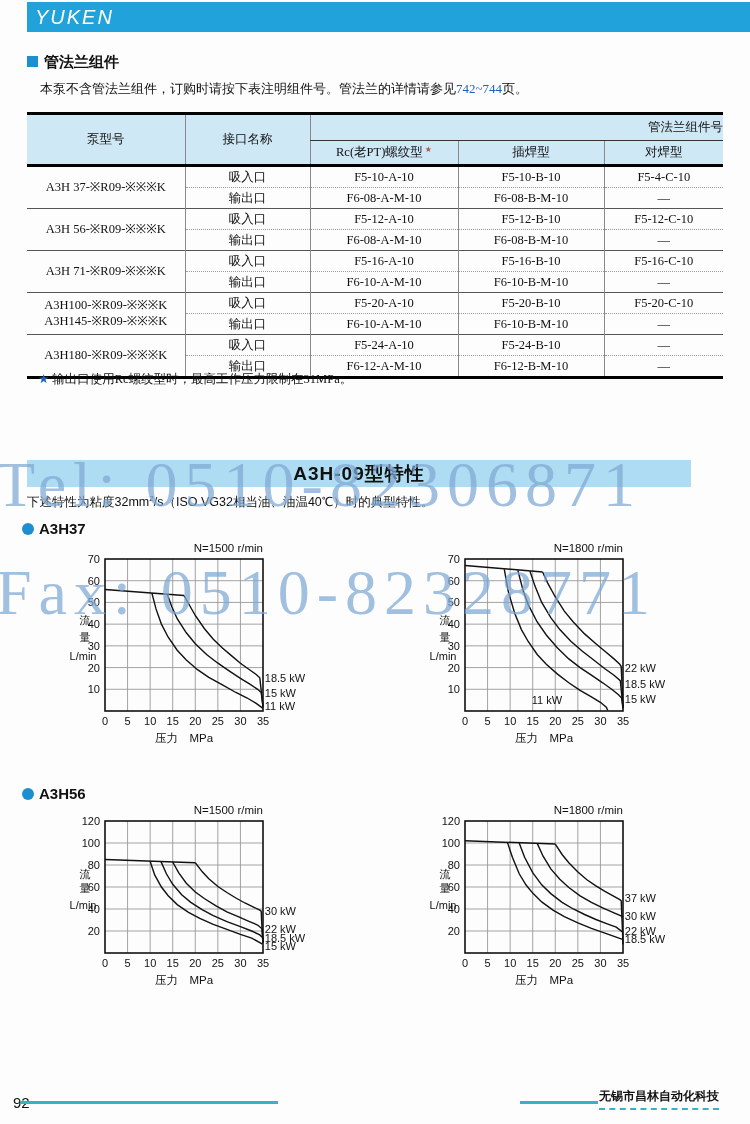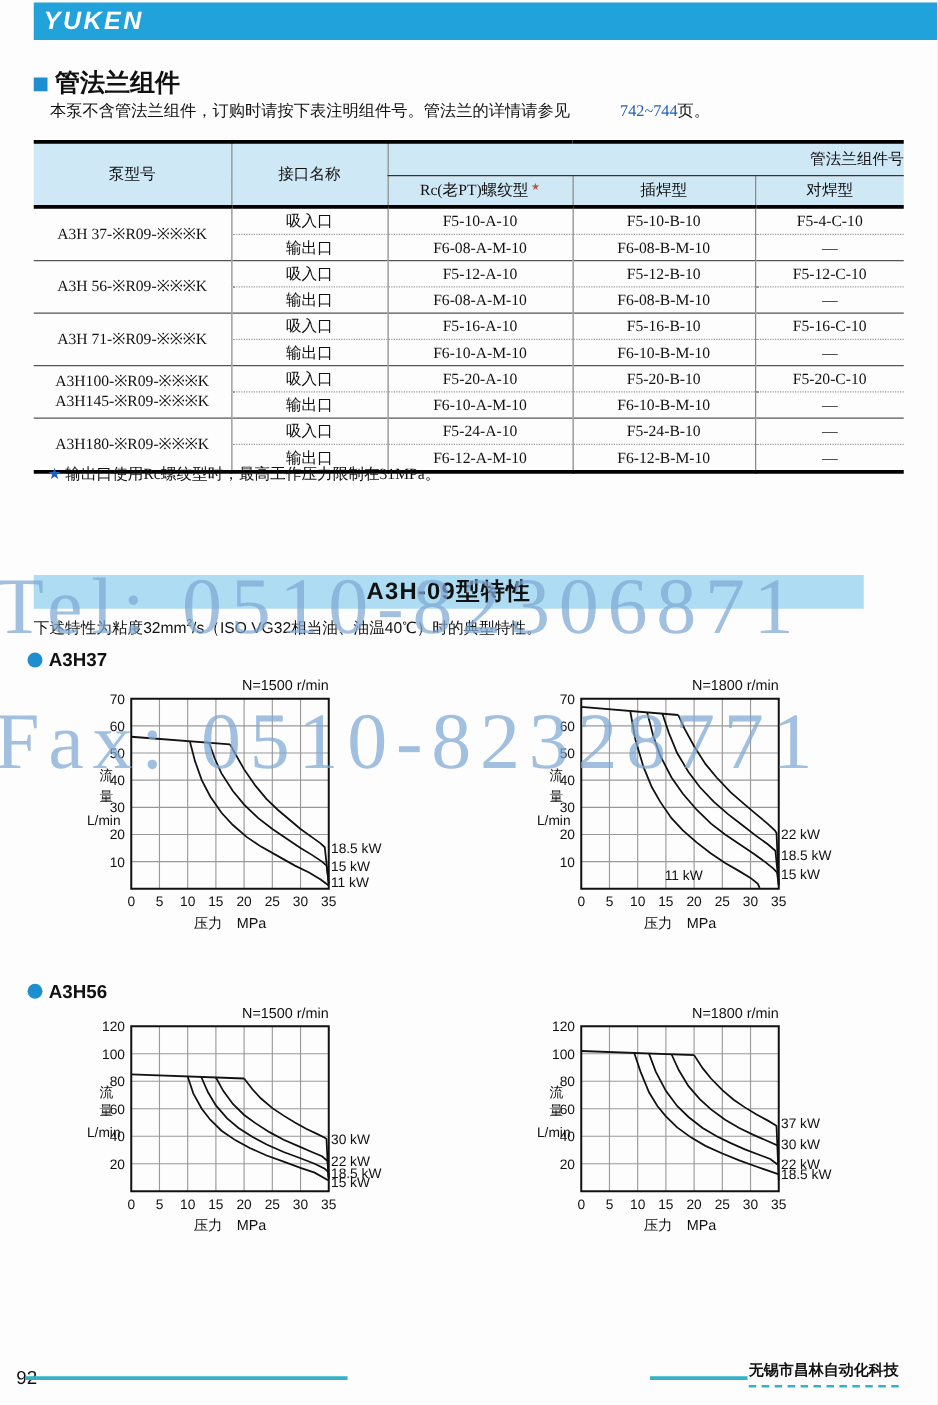--- a/index.html
+++ b/index.html
@@ -1,26 +1,26 @@
 <!DOCTYPE html>
 <html style="--brand_bar: #21a2da; --table_header_bg: #cfe8f6; --banner_bg: #aedcf2; --watermark: #7fa8d4; --footer_rule: #35b2c8; --link: #1f5fc0; --star_red: #b5534c; --bullet_blue: #1d8fd0;"><head>
 <meta charset="utf-8">
 <style>
   html,body{margin:0;padding:0;background:#e8e8e8;}
   #page{position:relative;width:750px;height:1124px;background:#fdfdfd;overflow:hidden;
         font-family:"Liberation Sans",sans-serif;color:#111;}
   
   .topbar{position:absolute;left:27px;top:2px;right:0;height:30px;background:var(--brand_bar);}
-  .logo{display:inline-block;margin:4px 0 0 8px;color:#fff;font-weight:bold;font-size:20px;
+  .logo{display:inline-block;margin:4px 0 0 8px;color:#fff;font-weight:normal;font-size:20px;
         letter-spacing:2px;font-family:"Liberation Sans",sans-serif;font-style:italic;text-align:center;}
   
-  .sec-head{position:absolute;left:27px;top:53px;font-size:20px;font-weight:bold;}
+  .sec-head{position:absolute;left:27px;top:53px;font-size:15px;font-weight:bold;}
   .sq{display:inline-block;width:11px;height:11px;background:var(--bullet_blue);margin-right:6px;}
   .intro{position:absolute;left:40px;top:80px;font-family:"Liberation Serif",serif;font-size:13px;}
-  .pageref{color:var(--link);text-decoration:none;margin-left:40px;}
+  .pageref{color:var(--link);text-decoration:none;}
   
   table{position:absolute;left:27px;top:112px;width:696px;border-collapse:collapse;
         border-top:3px solid #000;border-bottom:3px solid #000;
         font-family:"Liberation Serif",serif;font-size:12.5px;table-layout:fixed;}
   thead th{background:var(--table_header_bg);font-weight:normal;}
   .th-top{height:25px;}
   .th-group{border-bottom:1px solid #333;text-align:right;}
   .th-sub{height:23px;}
   .bb-thick{border-bottom:3px solid #000;}
   .vline{border-left:1px solid #8a8a8a;}

